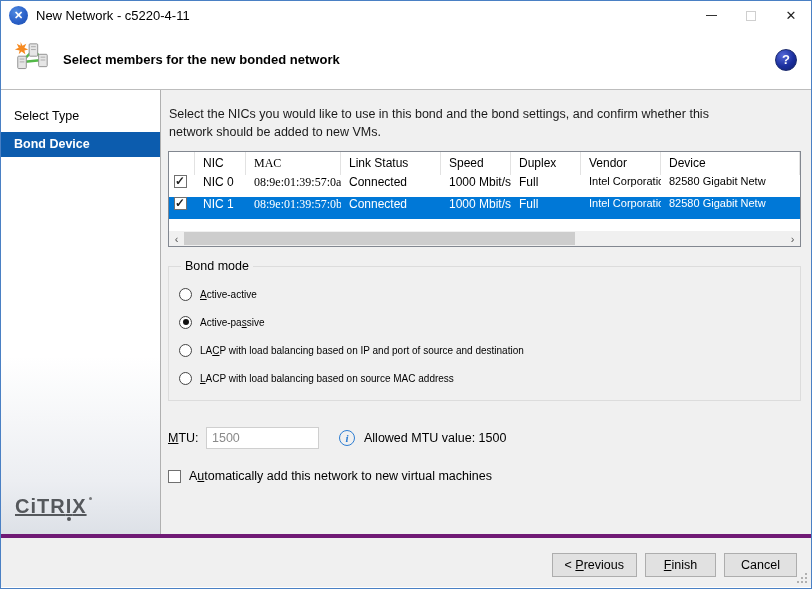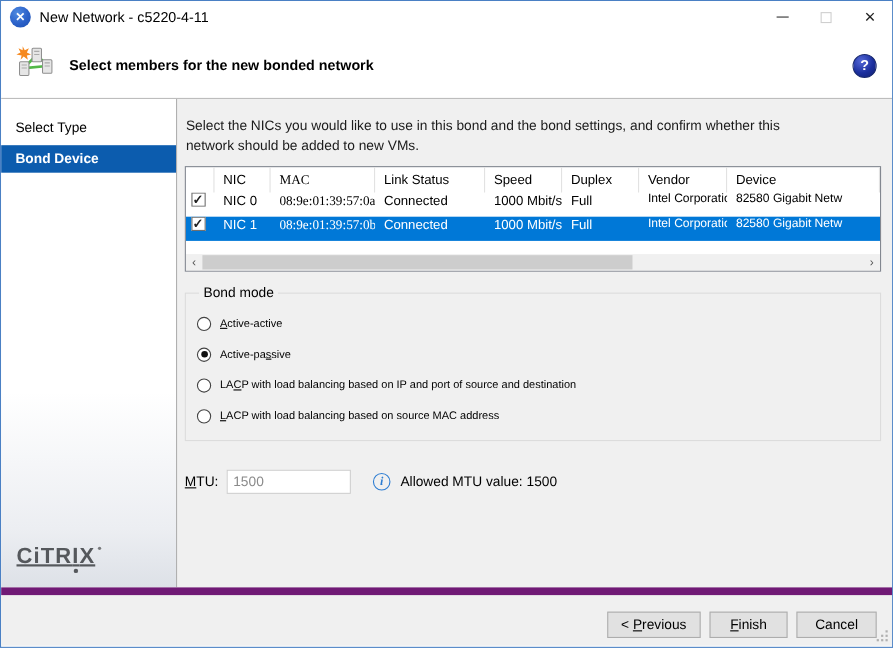--- a/index.html
+++ b/index.html
@@ -82,21 +82,21 @@
   .spin-btn { flex:1; display:flex; align-items:center; justify-content:center; font-size:5px; color:#444; }
   .info-icon { margin-left:20px; width:16px; height:16px; border-radius:50%; border:1.5px solid #2d7dd2; color:#2d7dd2;
                font-family:"Liberation Serif", serif; font-style:italic; font-weight:bold; font-size:11px;
                display:flex; align-items:center; justify-content:center; flex:none; }
   .mtu-info { margin-left:9px; }
 
   
   .auto-add-row { display:flex; align-items:center; gap:8px; margin-top:20px; font-size:12.5px; color:#000; }
 
   
-  .footer { height:53px; border-top:7px solid #701a75; background:#f0f0f0; position:relative; }
+  .footer { height:53px; border-top:4px solid #701a75; background:#f0f0f0; position:relative; }
   .btn-group { position:absolute; right:14px; top:15px; display:flex; gap:8px; }
   .btn { height:24px; background:#e1e1e1; border:1px solid #adadad; font-size:12.5px; color:#000; font-family:"Liberation Sans", sans-serif; padding:0 12px; min-width:71px; }
   .btn.prev { min-width:79px; }
   .btn.cancel { min-width:73px; }
   .resize-grip { position:absolute; right:4px; bottom:4px; width:11px; height:11px; }
   .resize-grip i { position:absolute; width:2px; height:2px; background:#b0b0b0; }
   .accel { text-decoration:underline; }
 </style>
 </head>
 <body>
@@ -225,20 +225,24 @@
           <span class="spin-value">1500</span>
           <div class="spin-btns">
             <div class="spin-btn">▲</div>
             <div class="spin-btn">▼</div>
           </div>
         </div>
         <span class="info-icon">i</span>
         <span class="mtu-info">Allowed MTU value: 1500</span>
       </div>
 
+      <div class="auto-add-row">
+        <span class="checkbox"></span>
+        <span>A<span class="accel">u</span>tomatically add this network to new virtual machines</span>
+      </div>
     </div>
   </div>
 
   <div class="footer">
     <div class="btn-group">
       <button class="btn prev">&lt; <span class="accel">P</span>revious</button>
       <button class="btn"><span class="accel">F</span>inish</button>
       <button class="btn cancel">Cancel</button>
     </div>
     <div class="resize-grip">

